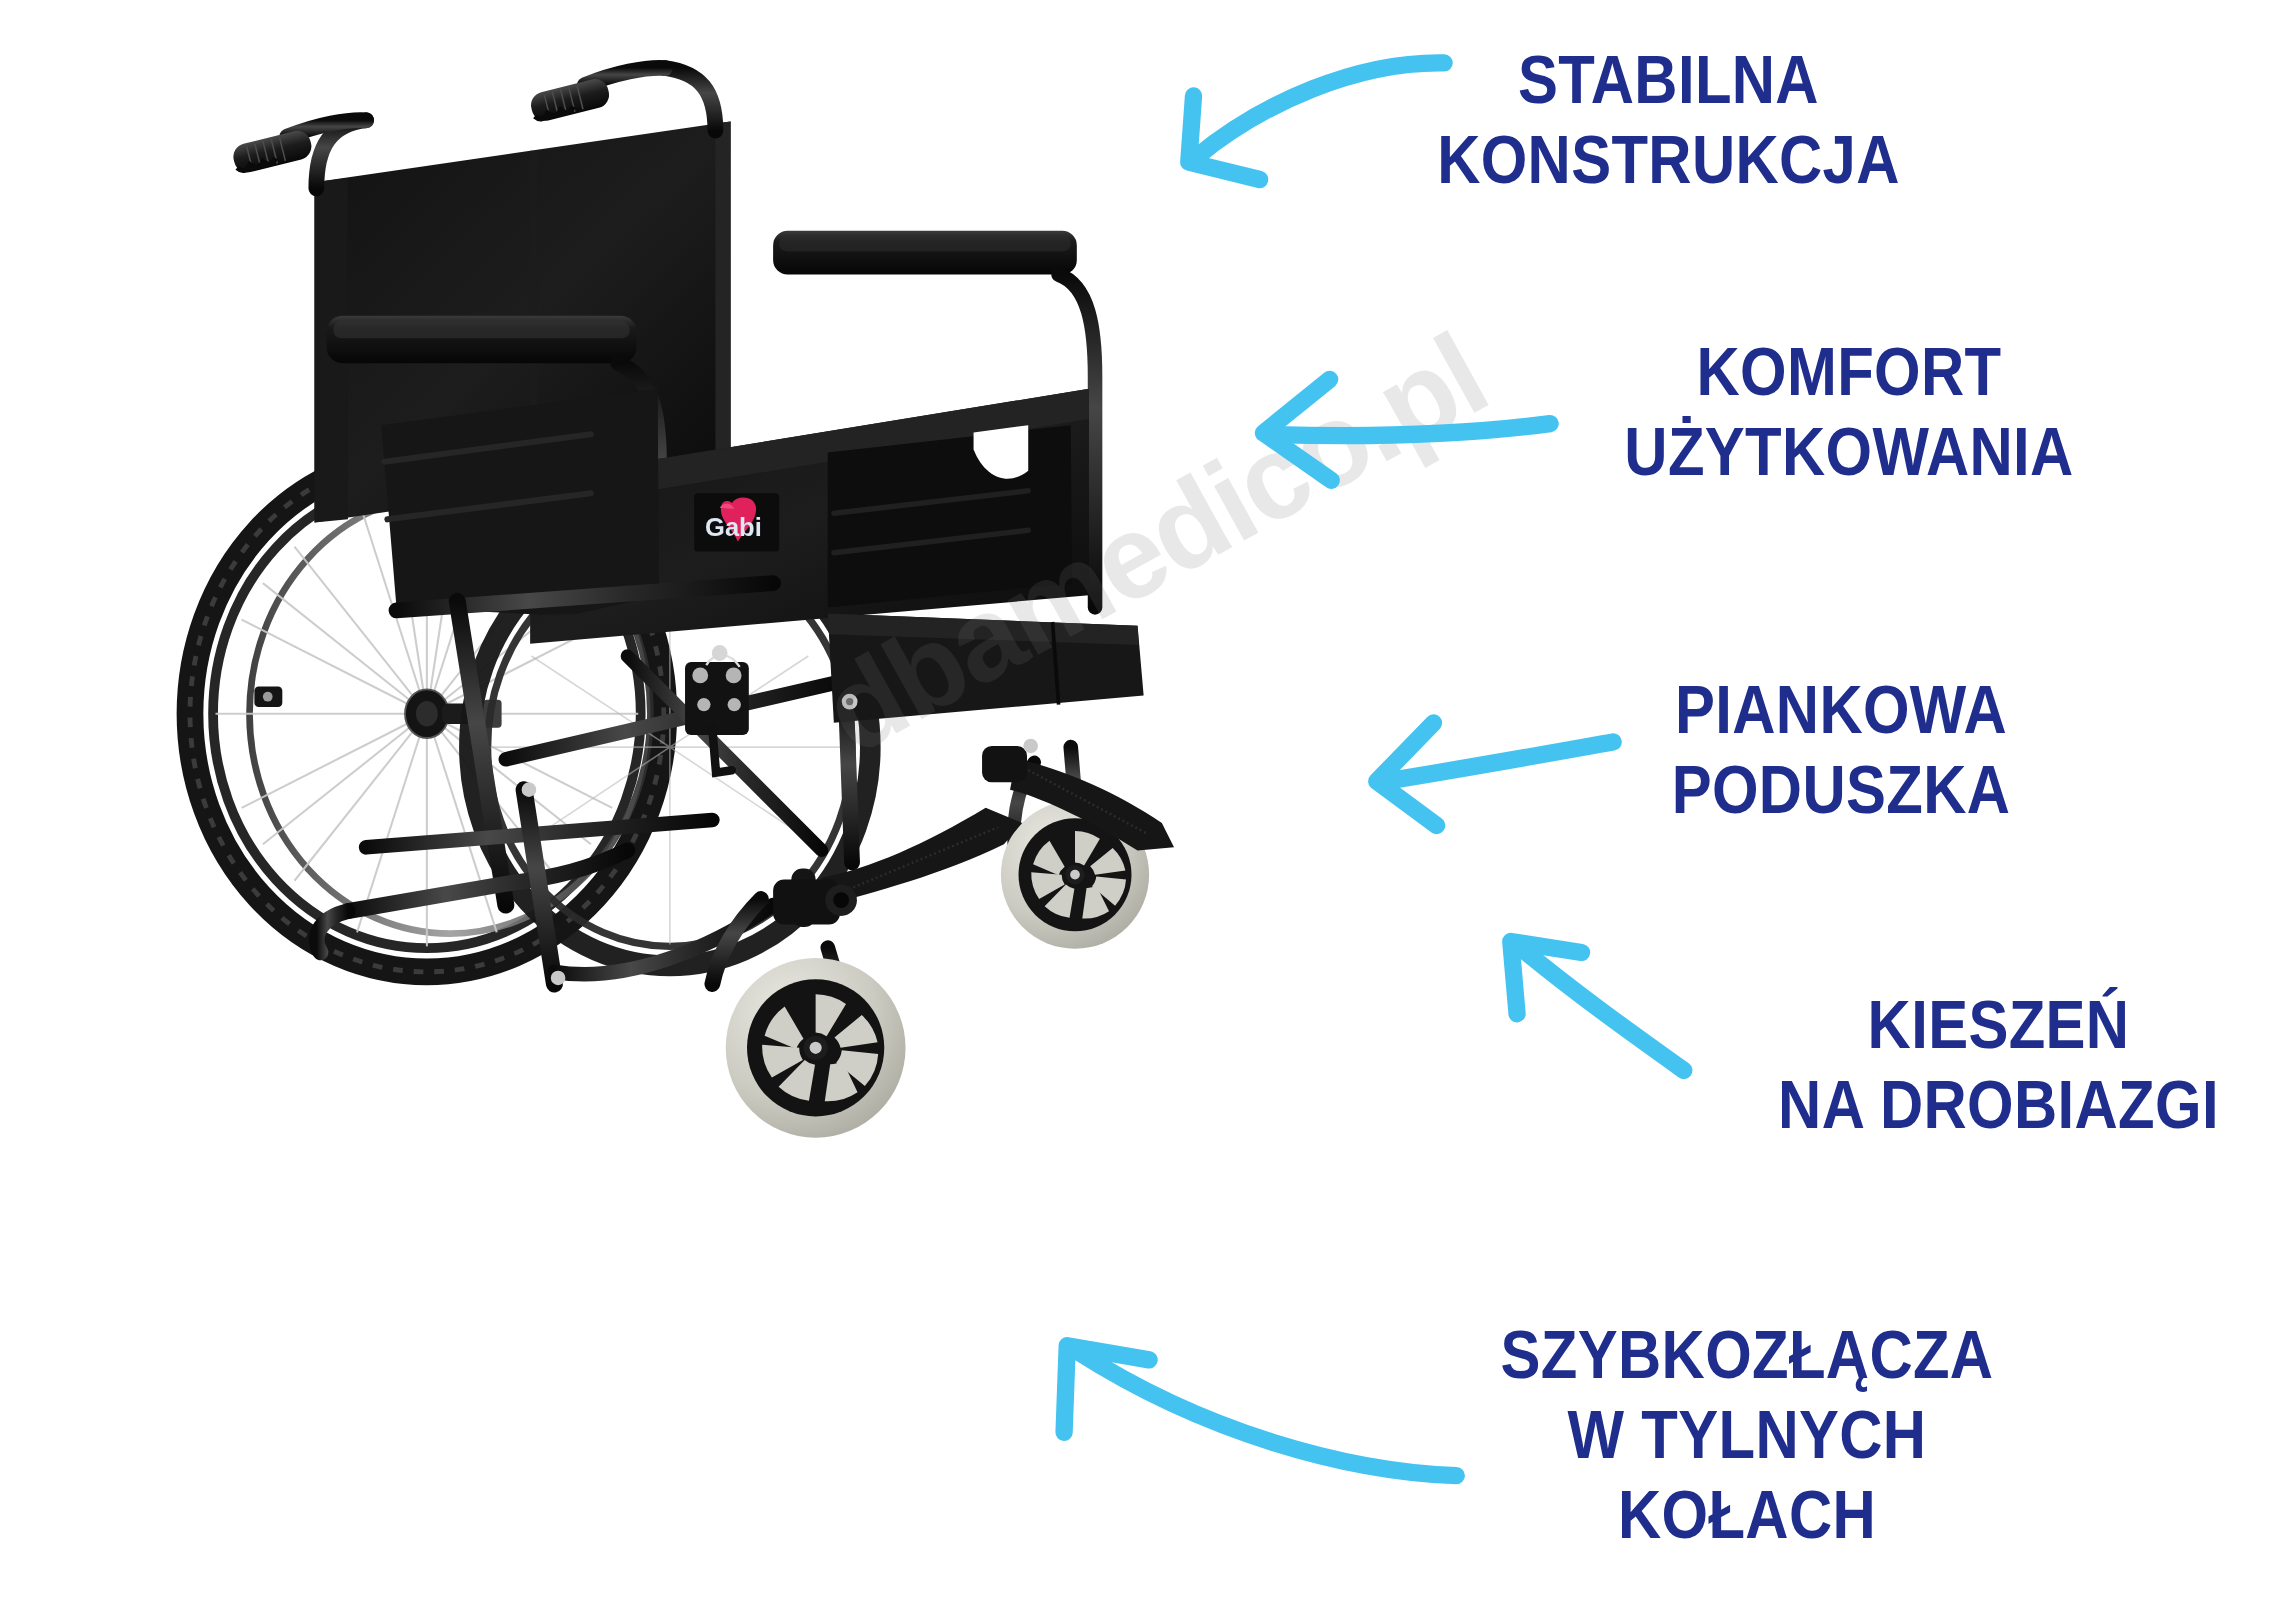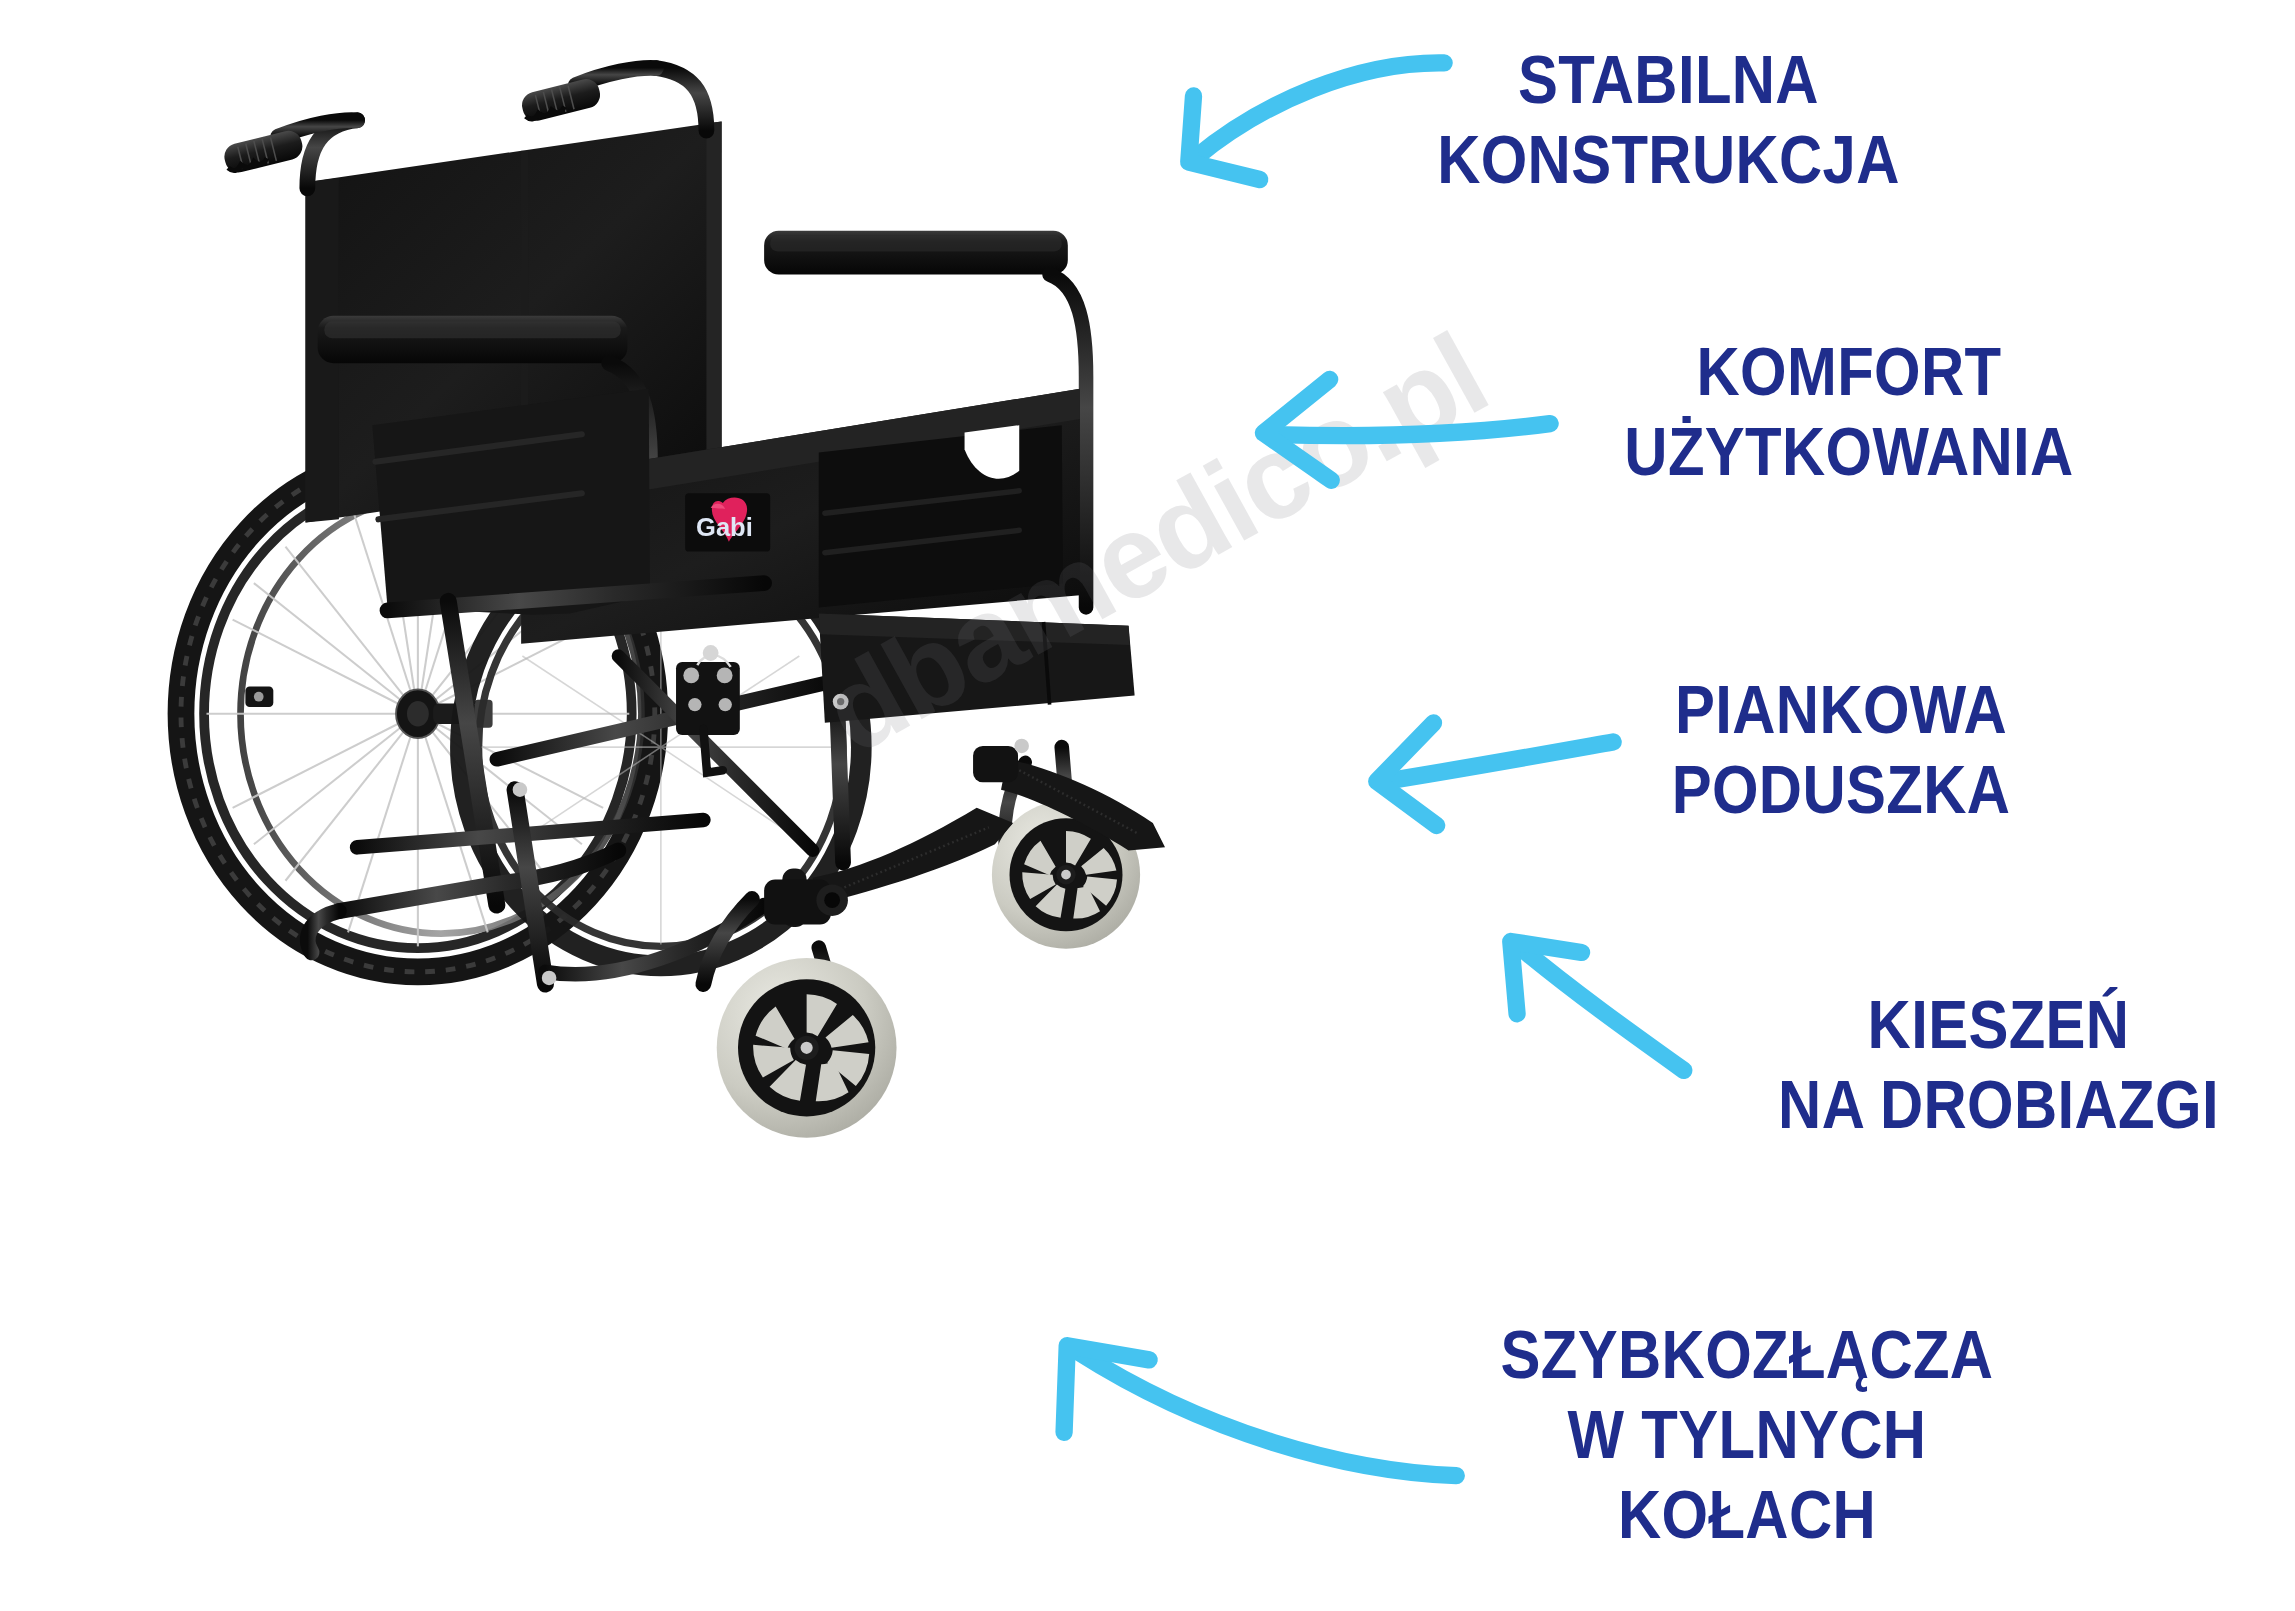--- a/index.html
+++ b/index.html
@@ -21,21 +21,21 @@
     font-size:118px;
     font-weight:bold;
     color:rgba(120,120,125,.17);
     letter-spacing:-2.4px;
     white-space:nowrap;
     pointer-events:none;
     z-index:6;
   }
 
   
-  #product{position:absolute;left:4px;top:0;width:1338px;height:1244px;z-index:4;}
+  #product{position:absolute;left:13px;top:0;width:1338px;height:1244px;z-index:4;}
   #product svg{display:block;width:100%;height:100%;}
 
   
   .arrow{position:absolute;z-index:8;}
   .arrow svg{display:block;overflow:visible;}
 
   
   .callout{
     position:absolute;
     z-index:9;

